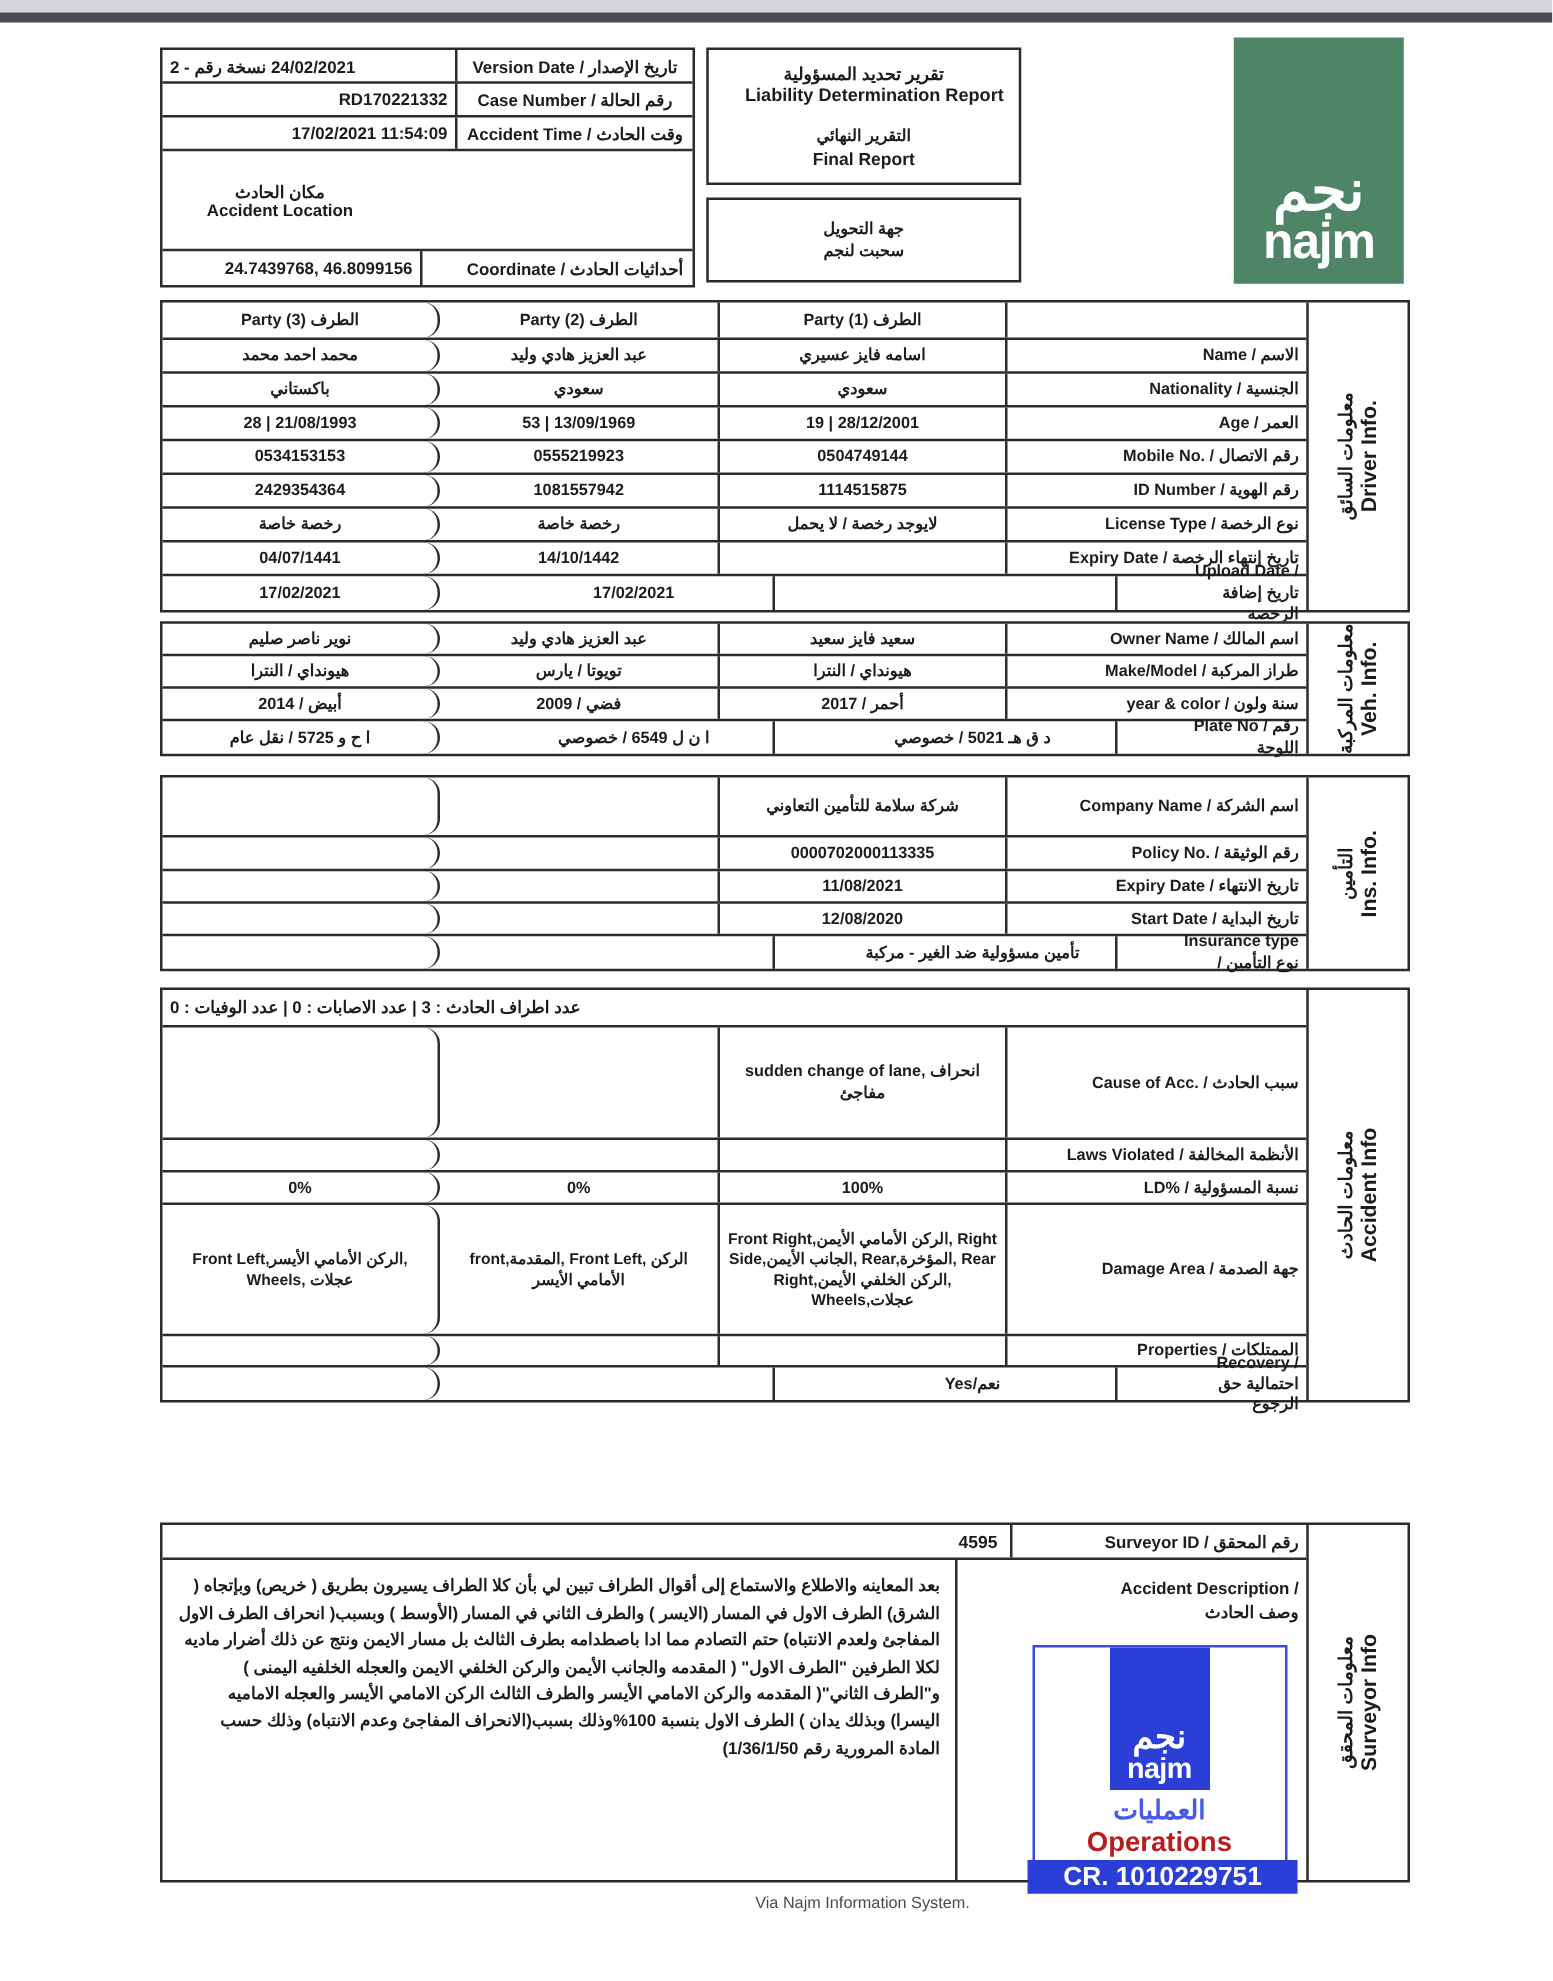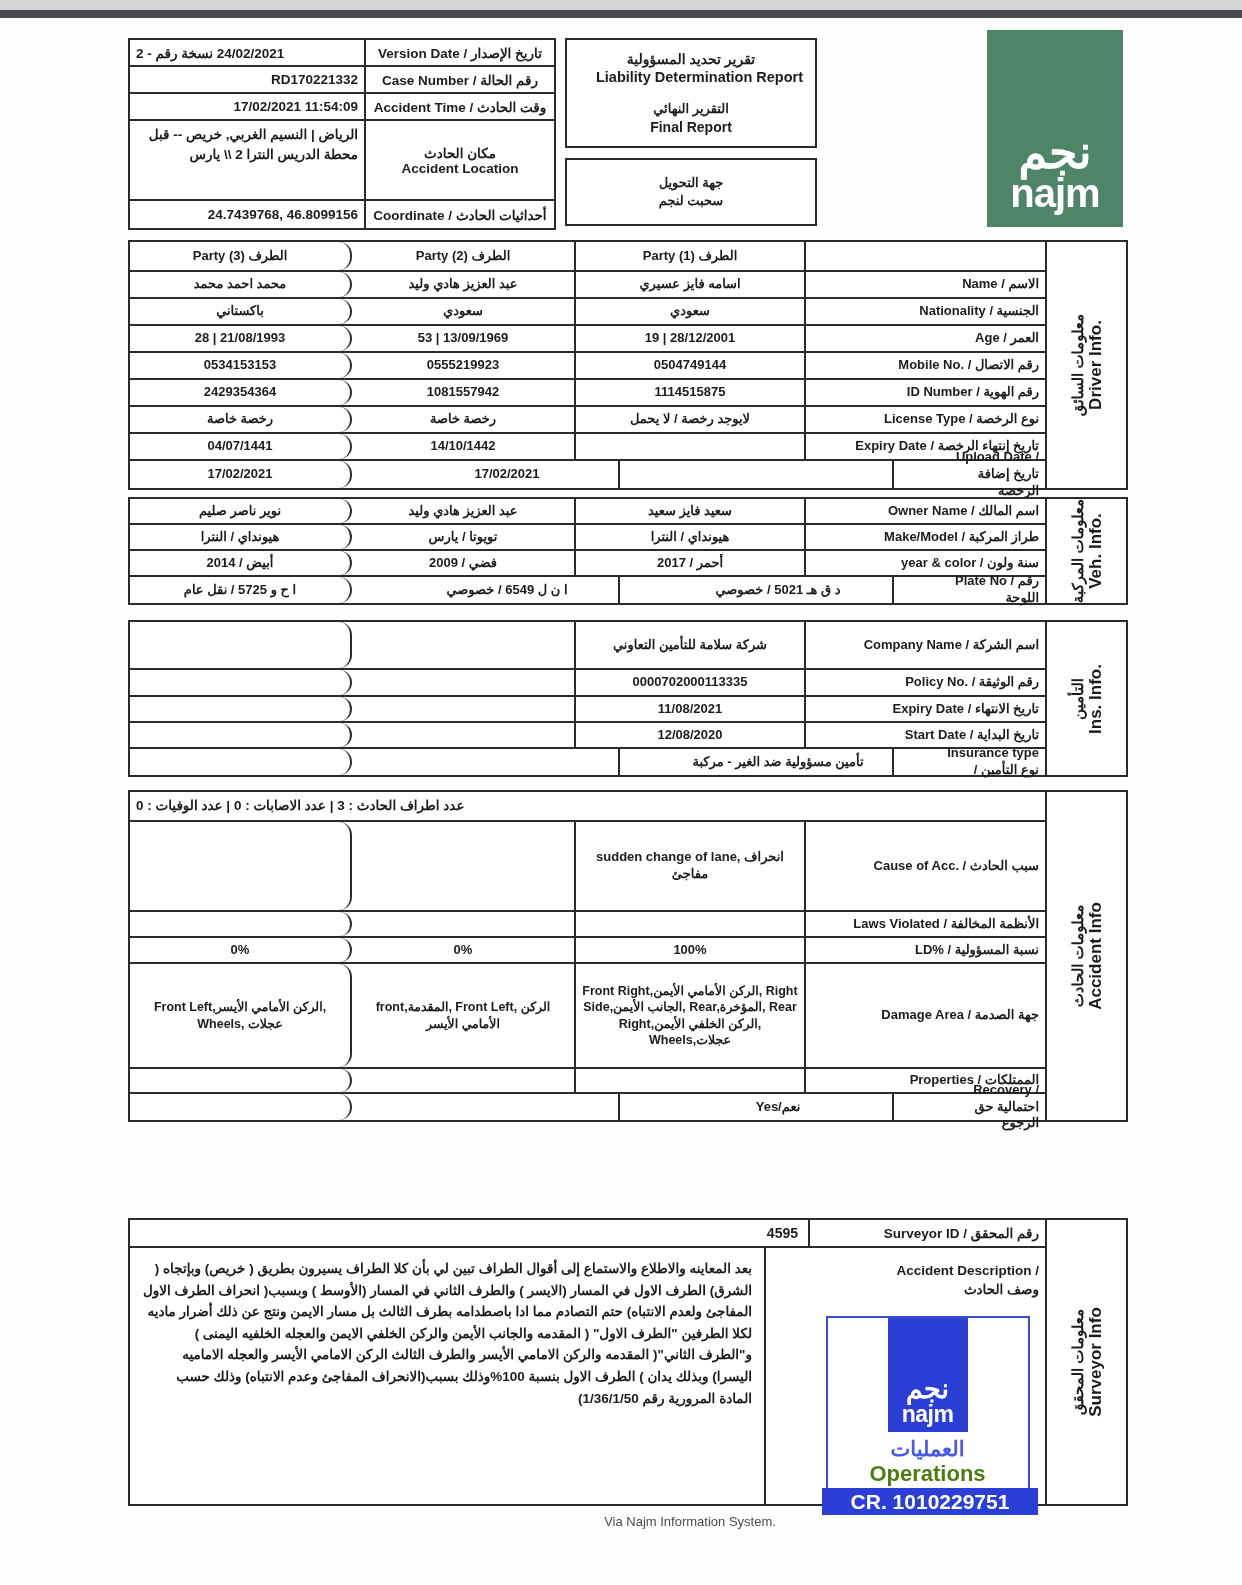--- a/index.html
+++ b/index.html
@@ -5,21 +5,21 @@
   html,body{margin:0;padding:0;background:#ffffff;}
   .page{position:relative;width:1242px;height:1585px;background:#fefefe;
         font-family:"Liberation Sans",sans-serif;color:#1c1c1c;overflow:hidden;}
   .band1{position:absolute;left:0;top:0;width:1242px;height:10px;background:#d5d5d8;}
   .band2{position:absolute;left:0;top:10px;width:1242px;height:8px;background:#4b4b52;}
 
   .box{position:absolute;background:#fff;border:2px solid #2b2b2b;box-sizing:border-box;}
 
   
   .hrow{display:flex;border-bottom:2px solid #2b2b2b;box-sizing:border-box;}
-  .hrow:last-child{border-bottom:none;}
+  .hrow:last-child{border-bottom:none;gap:28px;}
   .hvalue{flex:1;border-right:2px solid #2b2b2b;display:flex;align-items:center;
           justify-content:flex-end;padding:0 6px;font-weight:700;font-size:13.5px;box-sizing:border-box;}
   .hlabel{width:188px;display:flex;flex-direction:column;align-items:center;justify-content:center;
           font-weight:700;font-size:13.5px;text-align:center;box-sizing:border-box;}
 
   .titlebox{display:flex;flex-direction:column;align-items:center;justify-content:center;
             text-align:center;font-weight:700;}
   .titlebox .l{line-height:1.35;}
 
   .logo{position:absolute;display:flex;flex-direction:column;align-items:center;justify-content:flex-end;
@@ -55,21 +55,21 @@
              direction:rtl;text-align:right;font-weight:700;font-size:13.5px;line-height:1.6;}
   .desc-side{width:235px;box-sizing:border-box;padding-top:14px;overflow:visible;}
   .desc-lab{text-align:right;padding-right:6px;font-weight:700;font-size:13.5px;line-height:1.4;}
   .stamp{width:204px;margin:16px auto 0 auto;border:2px solid #3a4cd8;background:#fff;
          display:flex;flex-direction:column;align-items:center;box-sizing:border-box;}
   .stamp-sq{width:80px;height:114px;background:#2b3fd6;color:#fff;display:flex;flex-direction:column;
             align-items:center;justify-content:flex-end;padding-bottom:6px;box-sizing:border-box;font-weight:700;}
   .stamp-sq .ar{font-size:27px;line-height:0.95;}
   .stamp-sq .en{font-size:23px;line-height:1.0;letter-spacing:-0.5px;}
   .stamp-ops-ar{color:#4659e8;font-size:21px;font-weight:700;margin-top:4px;line-height:1.2;}
-  .stamp-ops-en{color:#4d7c0f;font-size:22px;font-weight:700;line-height:1.2;margin-bottom:6px;}
+  .stamp-ops-en{color:#b91c1c;font-size:22px;font-weight:700;line-height:1.2;margin-bottom:6px;}
   .crbar{position:absolute;left:822px;top:1488px;width:216px;height:27px;background:#2b3fd6;color:#fff;
          font-weight:700;font-size:21px;display:flex;align-items:center;justify-content:center;z-index:5;}
   .footer{position:absolute;left:540px;top:1514px;width:300px;text-align:center;
           font-size:13px;color:#4a4a4a;font-weight:400;}
 </style>
 </head>
 <body>
 
 <div class="page">
   <div class="band1"></div>
@@ -82,21 +82,20 @@
     </div>
     <div class="hrow" style="height:27px;">
       <div class="hvalue">RD170221332</div>
       <div class="hlabel">Case Number / رقم الحالة</div>
     </div>
     <div class="hrow" style="height:27px;">
       <div class="hvalue">17/02/2021 11:54:09</div>
       <div class="hlabel">Accident Time / وقت الحادث</div>
     </div>
     <div class="hrow" style="height:80px;">
-      <div class="hvalue rtl" style="align-items:flex-start;padding-top:4px;text-align:right;line-height:1.5;">الرياض | النسيم الغربي, خريص -- قبل محطة الدريس   النترا 2 \\ يارس</div>
       <div class="hlabel">
         <span>مكان الحادث</span>
         <span>Accident Location</span>
       </div>
     </div>
     <div class="hrow" style="height:27px;">
       <div class="hvalue">24.7439768, 46.8099156</div>
       <div class="hlabel">Coordinate / أحداثيات الحادث</div>
     </div>
   </div>

